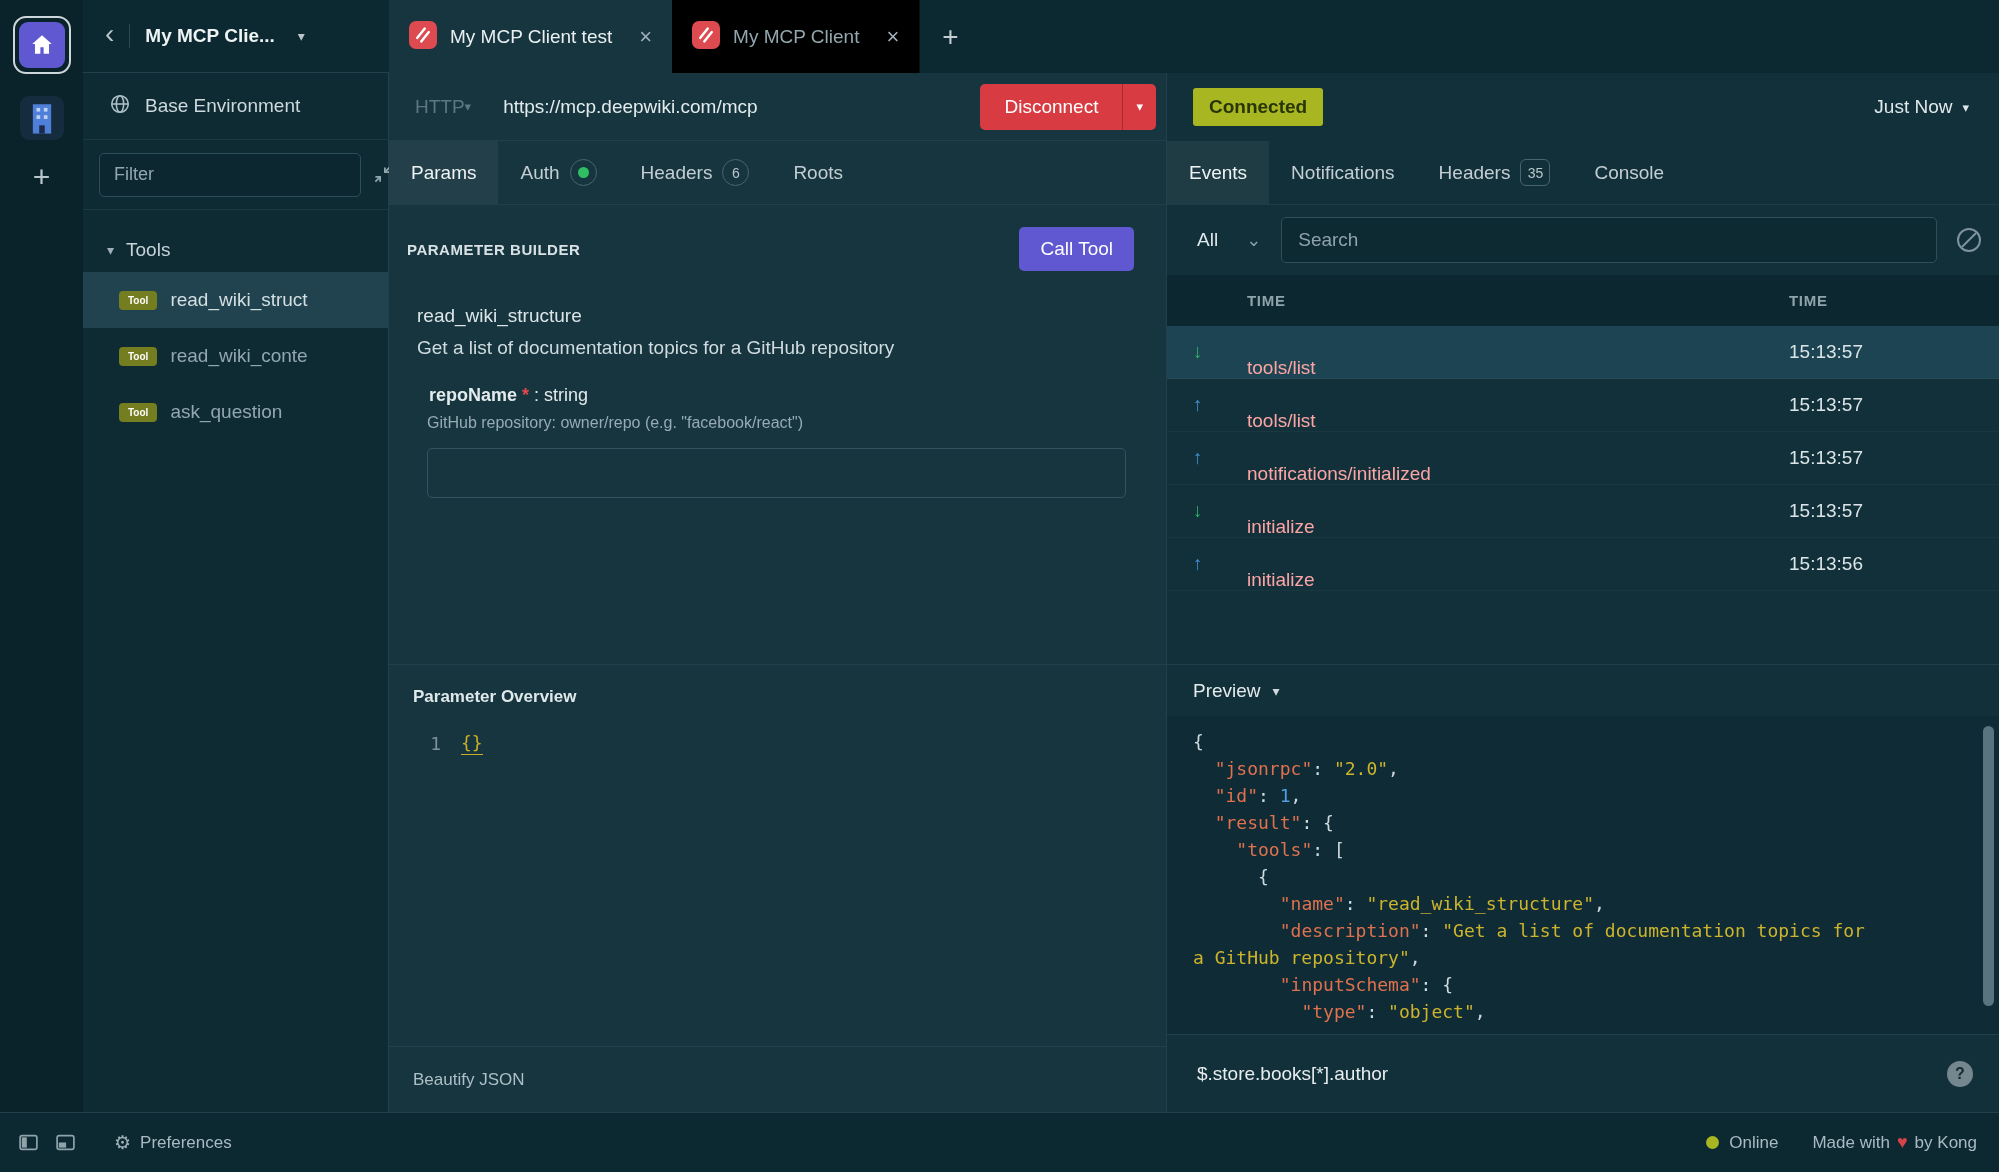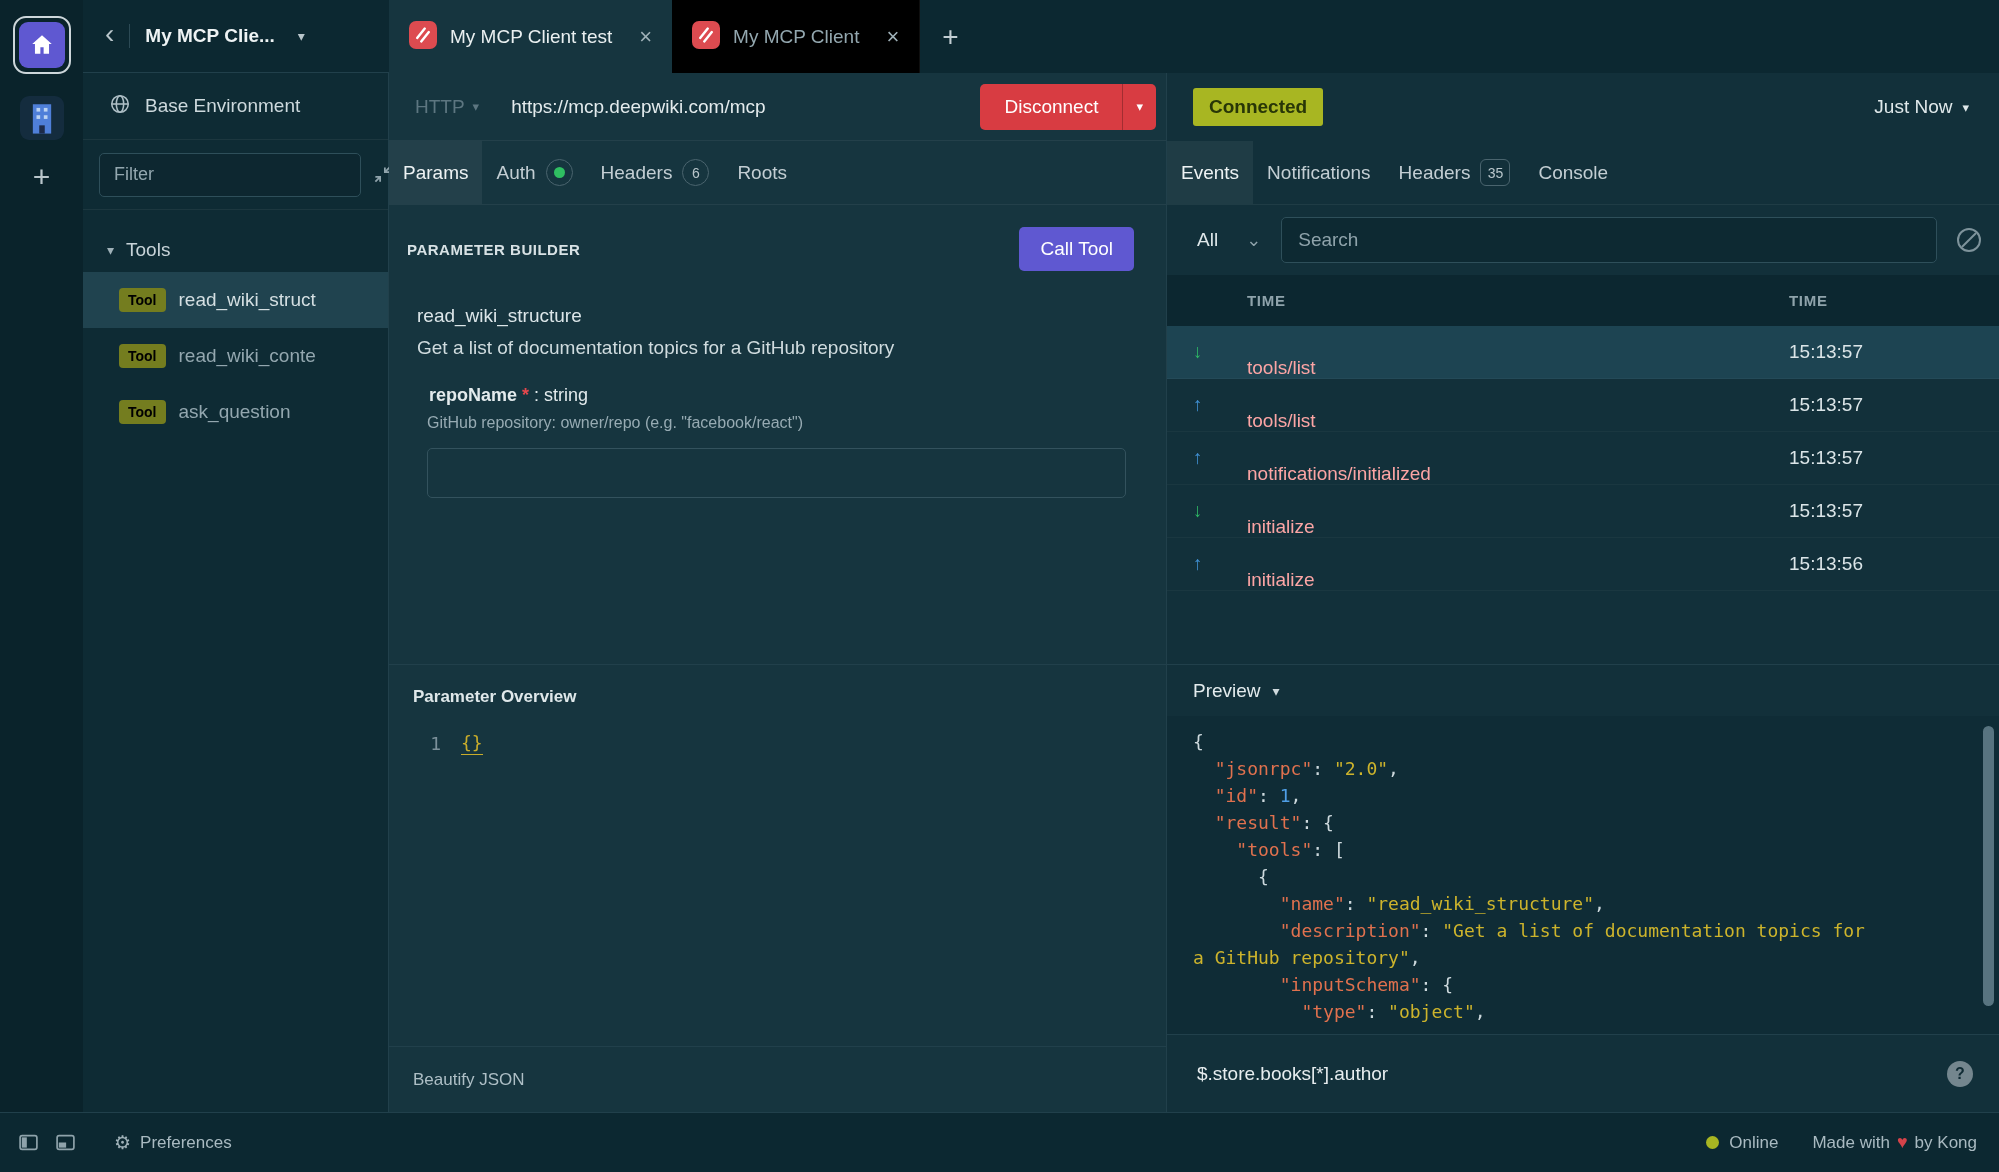--- a/index.html
+++ b/index.html
@@ -74,36 +74,36 @@
   .filter-row { height:70px; display:flex; align-items:center; padding:0 14px 0 16px; gap:12px; border-bottom:1px solid var(--border-soft); flex-shrink:0; }
   .filter-input { flex:1; height:44px; background:#0d2730; border:1px solid #2e4f5a; border-radius:5px; color:#dfe8ea; font-size:18px; padding:0 14px; outline:none; font-family:"Liberation Sans",sans-serif; }
   .filter-input::placeholder { color:#93a7af; }
   .collapse-btn { cursor:pointer; display:flex; align-items:center; }
   .tools-section { flex:1; overflow:hidden; padding-top:18px; }
   .tools-head { display:flex; align-items:center; gap:12px; padding-left:24px; height:44px; cursor:pointer; }
   .tools-caret { font-size:14px; color:#9fb1b8; }
   .tools-label { font-size:19px; color:#c7d3d8; }
   .tool-item { height:56px; display:flex; align-items:center; gap:13px; padding-left:36px; cursor:pointer; }
   .tool-item.selected { background:var(--item-sel); }
-  .tool-badge { background:var(--badge-olive); color:#000000; font-size:14px; font-weight:700; padding:4px 9px; border-radius:4px; flex-shrink:0; }
+  .tool-badge { background:var(--badge-olive); color:#ffffff; font-size:10px; font-weight:700; padding:4px 9px; border-radius:4px; flex-shrink:0; }
   .tool-name { font-size:19px; color:var(--text-mut); white-space:nowrap; overflow:hidden; }
   .tool-item.selected .tool-name { color:#d4dfe2; }
 
   
   .center-panel { flex:1; min-width:0; background:var(--bg-main); border-right:1px solid var(--border); display:flex; flex-direction:column; }
   .url-row { height:68px; flex-shrink:0; display:flex; align-items:center; padding:0 10px 0 16px; border-bottom:1px solid var(--border-soft); }
-  .method { display:flex; align-items:center; gap:8px; color:var(--text-dim); font-size:19px; cursor:pointer; padding:0 10px; }
+  .method { display:flex; align-items:center; gap:0; color:var(--text-dim); font-size:19px; cursor:pointer; padding:0 10px; }
   .method .caret { font-size:13px; }
   .url-text { flex:1; margin-left:22px; font-size:19px; color:#e3ebed; white-space:nowrap; overflow:hidden; cursor:text; }
   .disconnect-group { display:flex; height:46px; border-radius:5px; overflow:hidden; flex-shrink:0; }
   .disconnect-main { background:var(--red); color:#fff; font-size:19px; display:flex; align-items:center; padding:0 24px; cursor:pointer; }
   .disconnect-caret { background:var(--red); border-left:1px solid rgba(0,0,0,0.25); color:#fff; display:flex; align-items:center; padding:0 13px; font-size:13px; cursor:pointer; }
 
   .ptabs-row { height:64px; flex-shrink:0; display:flex; align-items:stretch; border-bottom:1px solid var(--border-soft); }
-  .ptab { display:flex; align-items:center; gap:10px; padding:0 14px; font-size:19px; color:#c3ced3; cursor:pointer; white-space:nowrap; }
+  .ptab { display:flex; align-items:center; gap:10px; padding:0 22px; font-size:19px; color:#c3ced3; cursor:pointer; white-space:nowrap; }
   .ptab.active { background:rgba(255,255,255,0.06); color:#eef3f4; }
   .count-circle { width:27px; height:27px; border:1.5px solid #4a646e; border-radius:50%; display:flex; align-items:center; justify-content:center; font-size:14px; color:#b9c6cb; }
   .dot-green { width:11px; height:11px; border-radius:50%; background:var(--green); }
   .count-pill { border:1.5px solid #4a646e; border-radius:6px; min-width:30px; height:27px; display:flex; align-items:center; justify-content:center; font-size:14px; color:#b9c6cb; padding:0 6px; }
 
   .builder { height:459px; flex-shrink:0; padding:22px 32px 0 18px; overflow:hidden; }
   .builder-head { display:flex; align-items:center; justify-content:space-between; }
   .builder-title { font-size:15px; font-weight:700; letter-spacing:0.5px; color:#d8e2e5; }
   .call-tool-btn { background:var(--accent); color:#fff; font-size:19px; border:none; border-radius:5px; height:44px; padding:0 21px; cursor:pointer; font-family:"Liberation Sans",sans-serif; }
   .tool-title { margin:34px 0 0 10px; font-size:19px; color:#dce6e9; }

